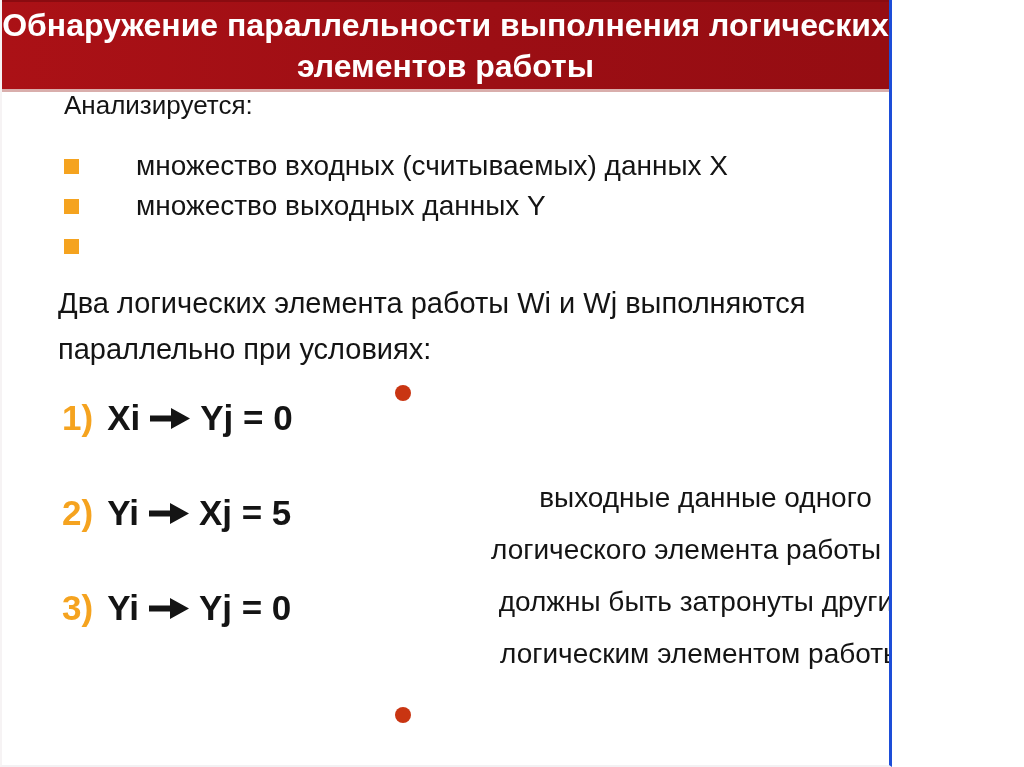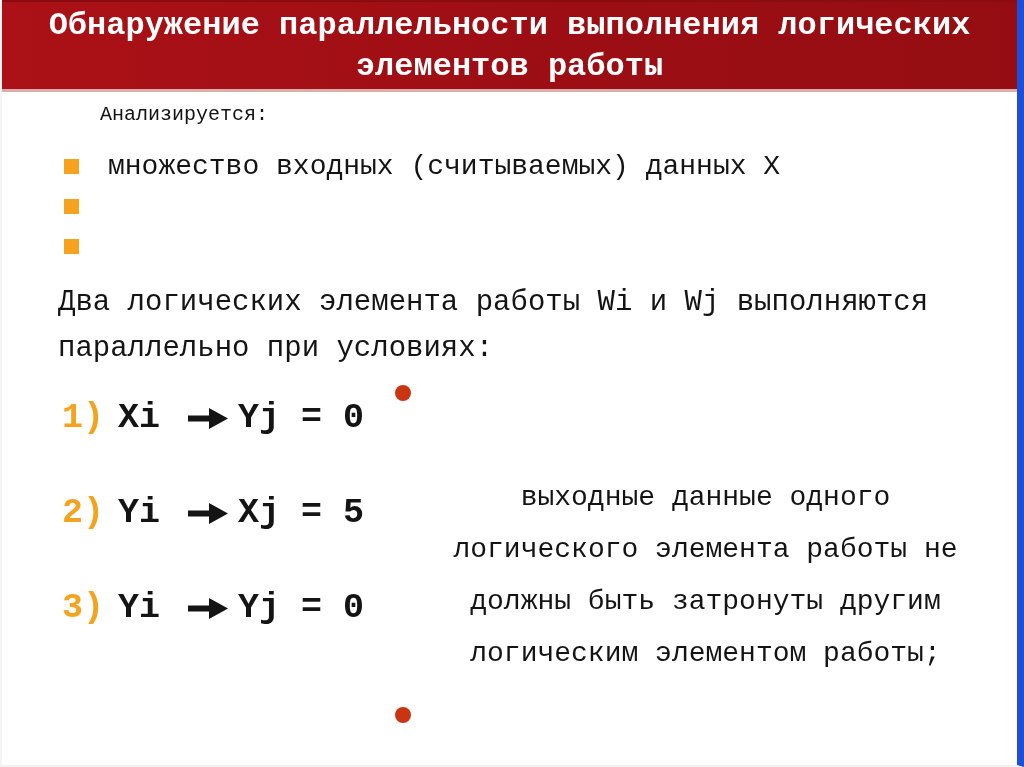--- a/index.html
+++ b/index.html
@@ -1,40 +1,40 @@
 <!DOCTYPE html>
 <html><head>
 <meta charset="utf-8">
 <style>
   html,body{margin:0;padding:0;background:#ffffff;}
   .slide{
-    position:relative;width:1024px;height:767px;box-sizing:border-box;
-    font-family:Liberation Mono, monospace;color:#141414;background:#ffffff;
-    border-left:2px solid #f6f3f4;border-right:7px solid #1d4ed8;border-bottom:2px solid #f3f1f3;
+    position:relative;width:892px;height:767px;box-sizing:border-box;
+    font-family:Liberation Sans, sans-serif;color:#141414;background:#ffffff;
+    border-left:2px solid #f6f3f4;border-right:3px solid #1d4ed8;border-bottom:2px solid #f3f1f3;
     overflow:hidden;
   }
   .header{
     position:absolute;top:0;left:0;width:100%;height:92px;box-sizing:border-box;
     background:linear-gradient(90deg,#ab1116 0%,#9c0e14 55%,#950d12 100%);
     border-top:2px solid #8a0b10;border-bottom:3px solid #d9aeac;
     display:flex;align-items:center;justify-content:center;
   }
   .title{
     margin:0;color:#ffffff;font-weight:bold;font-size:32px;line-height:41px;
     text-align:center;white-space:pre-line;
   }
-  .intro{position:absolute;left:62px;top:103px;font-size:20px;margin-left:36px;}
+  .intro{position:absolute;left:62px;top:90px;font-size:26px;}
   .alist{position:absolute;left:62px;top:146px;}
-  .arow{display:flex;align-items:center;height:40px;font-size:28px;}
+  .arow{display:flex;align-items:center;height:40px;font-size:28px;gap:28px;}
   .sq{width:15px;height:15px;background:#f5a31f;margin-right:29px;flex:none;}
   .para{position:absolute;left:56px;top:280px;font-size:29px;line-height:46px;white-space:pre-line;}
   .conds{position:absolute;left:60px;top:396px;}
   .cond{display:flex;align-items:center;font-size:35px;font-weight:bold;height:44px;margin-bottom:51px;}
   .cnum{color:#f5a31f;margin-right:14px;}
-  .clhs{margin-right:18px;}
+  .clhs{margin-right:0;}
   .arrow{width:40px;height:27px;margin:0 10px;flex:none;}
   .rules{position:absolute;left:393px;top:368px;width:588px;}
   .rule{position:relative;padding-left:33px;font-size:28px;line-height:52px;white-space:pre-line;text-align:center;}
   .rule + .rule{margin-top:10px;}
   .dot{position:absolute;left:0;top:17px;width:16px;height:16px;border-radius:50%;background:#c93512;}
 </style>
 </head>
 <body>
 
 <div class="slide">
@@ -46,20 +46,21 @@
 
   <div class="intro">Анализируется:</div>
 
   <div class="alist">
     <div class="arow">
       <span class="sq"></span>
       <span>множество входных (считываемых) данных X</span>
     </div>
     <div class="arow">
       <span class="sq"></span>
+      <span>множество выходных данных Y</span>
     </div>
     <div class="arow">
       <span class="sq"></span>
     </div>
   </div>
 
   <div class="para">Два логических элемента работы Wi и Wj выполняются
 параллельно при условиях:</div>
 
   <div class="conds">

